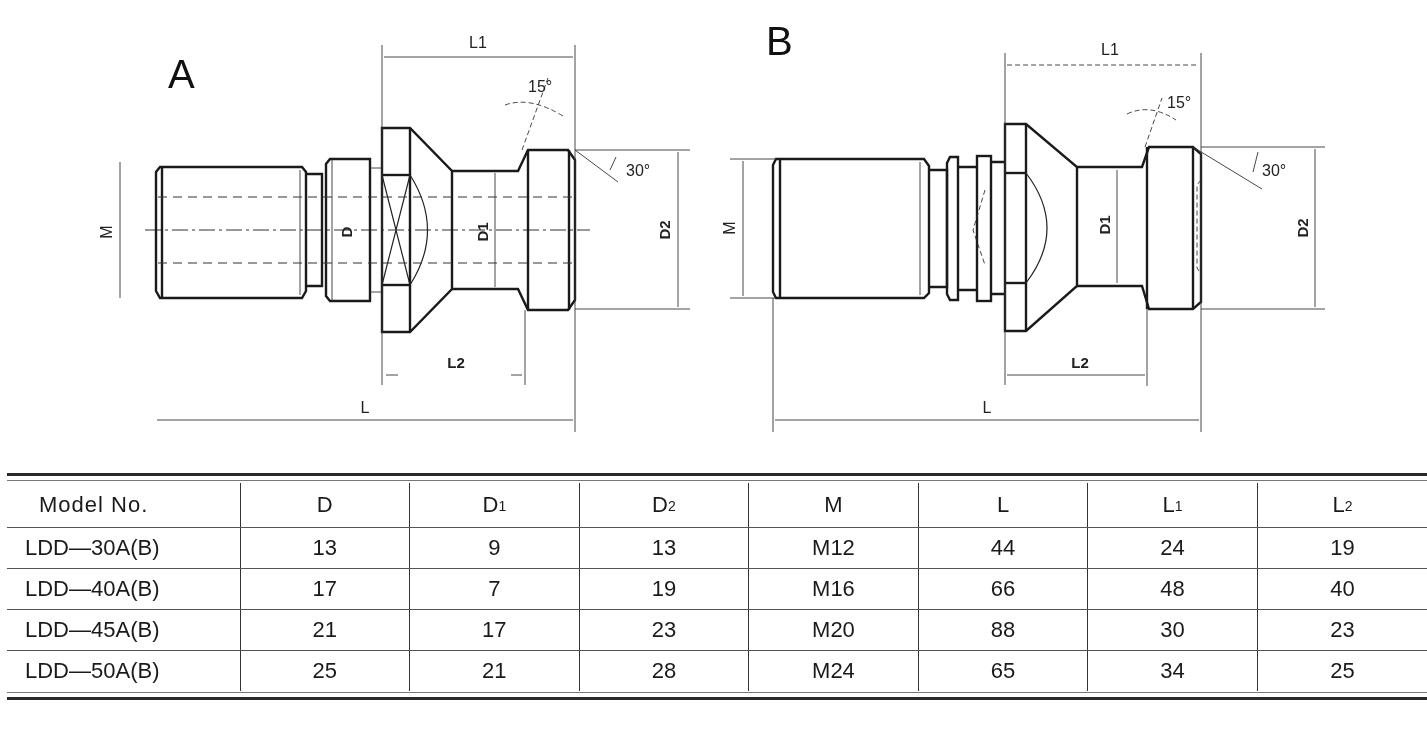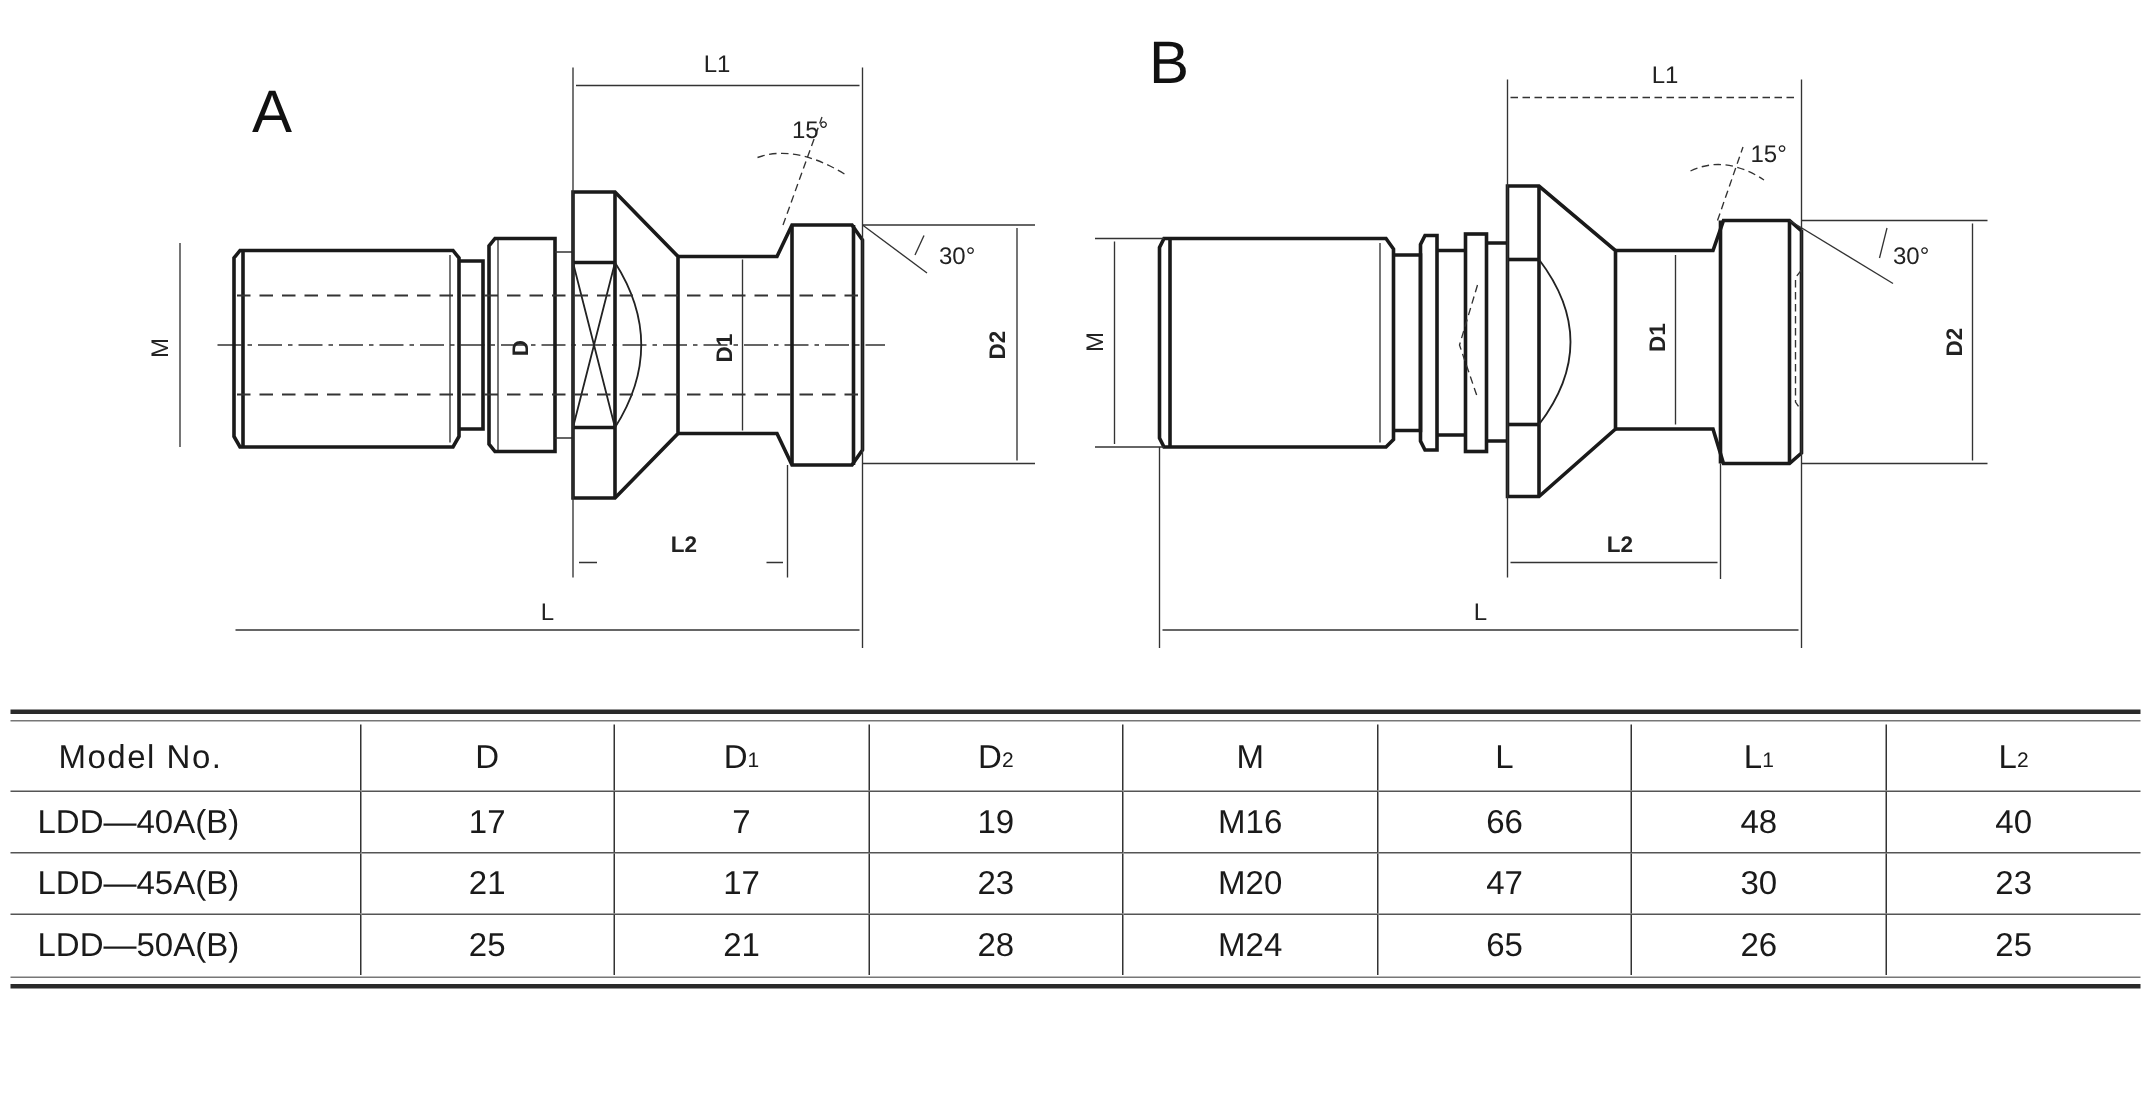--- a/index.html
+++ b/index.html
@@ -179,45 +179,55 @@
         <th><span>D</span><sub class="s">1</sub></th>
         <th><span>D</span><sub class="s">2</sub></th>
         <th><span>M</span><sub class="s"></sub></th>
         <th><span>L</span><sub class="s"></sub></th>
         <th><span>L</span><sub class="s">1</sub></th>
         <th><span>L</span><sub class="s">2</sub></th>
       </tr>
     </thead>
     <tbody>
       <tr>
+        <td>LDD—30A(B)</td>
+        <td>13</td>
+        <td>9</td>
+        <td>13</td>
+        <td>M12</td>
+        <td>44</td>
+        <td>24</td>
+        <td>19</td>
+      </tr>
+      <tr>
         <td>LDD—40A(B)</td>
         <td>17</td>
         <td>7</td>
         <td>19</td>
         <td>M16</td>
         <td>66</td>
         <td>48</td>
         <td>40</td>
       </tr>
       <tr>
         <td>LDD—45A(B)</td>
         <td>21</td>
         <td>17</td>
         <td>23</td>
         <td>M20</td>
-        <td>47</td>
+        <td>88</td>
         <td>30</td>
         <td>23</td>
       </tr>
       <tr>
         <td>LDD—50A(B)</td>
         <td>25</td>
         <td>21</td>
         <td>28</td>
         <td>M24</td>
         <td>65</td>
-        <td>26</td>
+        <td>34</td>
         <td>25</td>
       </tr>
     </tbody>
   </table>
   <div class="rule-bot"></div>
 </div>
 
 </body></html>

